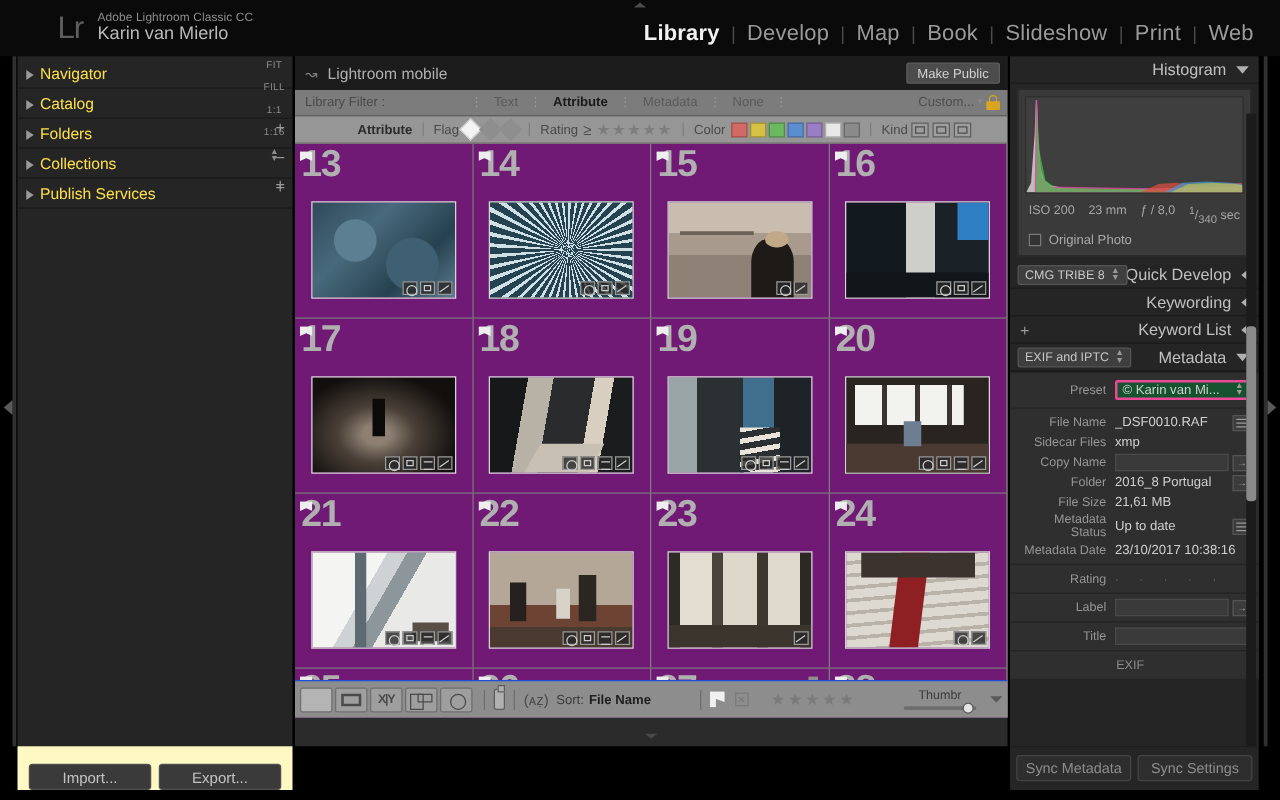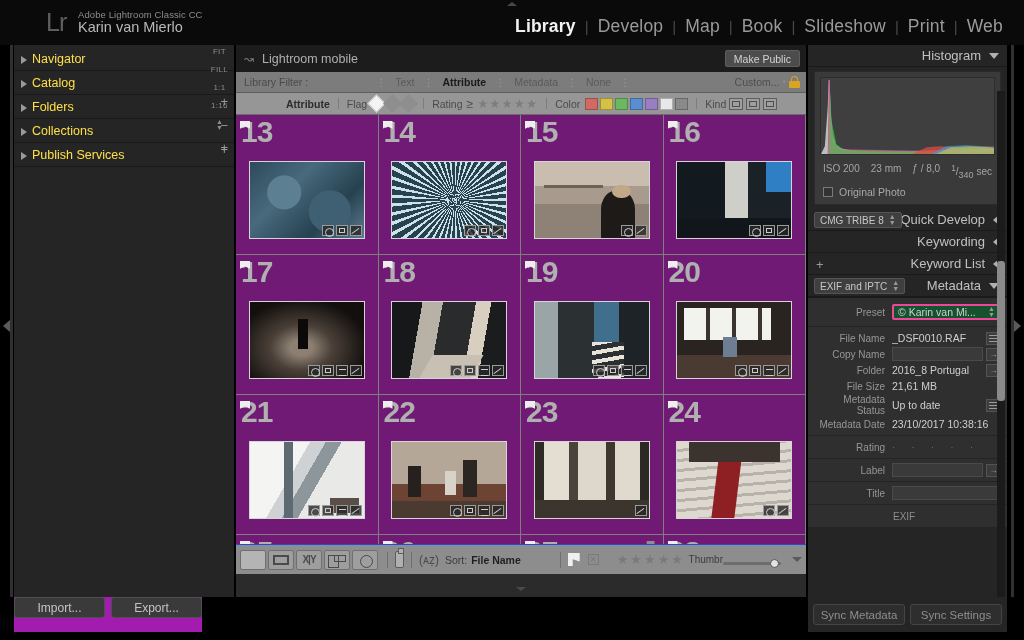--- a/index.html
+++ b/index.html
@@ -43,21 +43,21 @@
   .tri {
     position: absolute; left: 7px; top: 9px; width: 0; height: 0;
     border-top: 4px solid transparent; border-bottom: 4px solid transparent; border-left: 6px solid #9a9a9a;
   }
   .lp-label { font-size: 12.5px; color: #fde047; }
   .lp-right { position: absolute; right: 6px; top: 0; height: 24px; display: flex; align-items: center; gap: 9px; flex-direction: column; }
   .nav-zoom { font-size: 8px; color: #8d8d8d; letter-spacing: .3px; }
   .plus-btn { font-size: 13px; color: #9a9a9a; line-height: 1; cursor: pointer; }
   .stepper-ud { display: inline-block; font-size: 7px; color: #8d8d8d; line-height: .9; }
 
-  .left-btm { position: absolute; left: 14px; bottom: 8px; width: 188px; height: 35px; background: #a21caf; display: flex; align-items: flex-start; justify-content: center; gap: 6px; }
+  .left-btm { position: absolute; left: 14px; bottom: 8px; width: 220px; height: 35px; background: #fef9c3; display: flex; align-items: flex-end; justify-content: center; gap: 6px; }
   .lrbtn {
     width: 98px; height: 21px; background: #3a3a3a; border: 1px solid #4f4f4f; border-radius: 3px;
     color: #c3c3c3; font-size: 12px; display: flex; align-items: center; justify-content: center; cursor: pointer;
   }
   .collapse-l {
     position: absolute; left: 3px; top: 320px; width: 0; height: 0;
     border-top: 6px solid transparent; border-bottom: 6px solid transparent; border-right: 7px solid #5a5a5a;
   }
   .collapse-r {
     position: absolute; right: 3px; top: 320px; width: 0; height: 0;
@@ -130,21 +130,21 @@
   .ic-face::after { content:''; position:absolute; left:7px; top:4px; width:11px; height:11px; border:1.5px solid #4a4a4a; border-radius:50%; }
   .tb-sep { width: 1px; height: 16px; background: #6f6f6f; margin: 0 7px; }
   .spray { width: 9px; height: 17px; background: #b0b0b0; border: 1px solid #5c5c5c; border-radius: 2px; position: relative; }
   .spray::before { content:''; position:absolute; left:2px; top:-4px; width:4px; height:4px; background:#b0b0b0; border:1px solid #5c5c5c; }
   .az { font-size: 12px; color: #4a4a4a; margin-right: 6px; }
   .sort-lbl { font-size: 10.5px; color: #3c3c3c; }
   .sort-val { font-size: 10.5px; color: #1f1f1f; font-weight: bold; margin-left: 4px; }
   .tb-flag { width: 12px; height: 13px; background: #f0f0f0; clip-path: polygon(0 0,100% 0,100% 66%,42% 48%,42% 100%,0 100%); }
   .tb-reject { width: 11px; height: 11px; border: 1px solid #7a7a7a; color: #7a7a7a; font-size: 8px; display:flex; align-items:center; justify-content:center; }
   .tb-stars { color: #7a7a7a; font-size: 13px; letter-spacing: 2px; }
-  .thumbsl { margin-left: auto; display: flex; flex-direction: row; align-items: flex-end; padding-right: 4px; }
+  .thumbsl { margin-left: auto; display: flex; flex-direction: column; align-items: center; padding-right: 4px; }
   .thumbsl-lbl { font-size: 10px; color: #3c3c3c; line-height: 11px; }
   .slider-track { width: 58px; height: 3px; background: #6d6d6d; border-radius: 2px; position: relative; margin-top: 3px; }
   .slider-knob { position: absolute; right: 2px; top: -3px; width: 9px; height: 9px; background: #e3e3e3; border-radius: 50%; border: 1px solid #555; }
   .tb-caret { width: 0; height: 0; border-left: 5px solid transparent; border-right: 5px solid transparent; border-top: 5px solid #5a5a5a; margin-left: 7px; }
 
   .bottom-handle { position: absolute; left: 50%; bottom: 6px; transform: translateX(-50%); width: 0; height: 0; border-left: 5px solid transparent; border-right: 5px solid transparent; border-top: 4px solid #4a4a4a; }
 
   
   .right-panel { position: absolute; left: 808px; top: 45px; width: 199px; height: 552px; background: #252525; overflow: hidden; }
   .rp-head { height: 22px; display: flex; align-items: center; justify-content: flex-end; padding-right: 8px; border-bottom: 1px solid #1a1a1a; position: relative; cursor: pointer; }
@@ -638,20 +638,24 @@
         </div>
       </div>
 
       <div class="md-sec">
         <div class="md-row">
           <span class="md-lbl">File Name</span>
           <span class="md-val">_DSF0010.RAF</span>
           <span class="md-btn lines"></span>
         </div>
         <div class="md-row">
+          <span class="md-lbl">Sidecar Files</span>
+          <span class="md-val">xmp</span>
+        </div>
+        <div class="md-row">
           <span class="md-lbl">Copy Name</span>
           <span class="md-input"></span>
           <span class="md-btn arrow">→</span>
         </div>
         <div class="md-row">
           <span class="md-lbl">Folder</span>
           <span class="md-val">2016_8 Portugal</span>
           <span class="md-btn arrow">→</span>
         </div>
         <div class="md-row">

